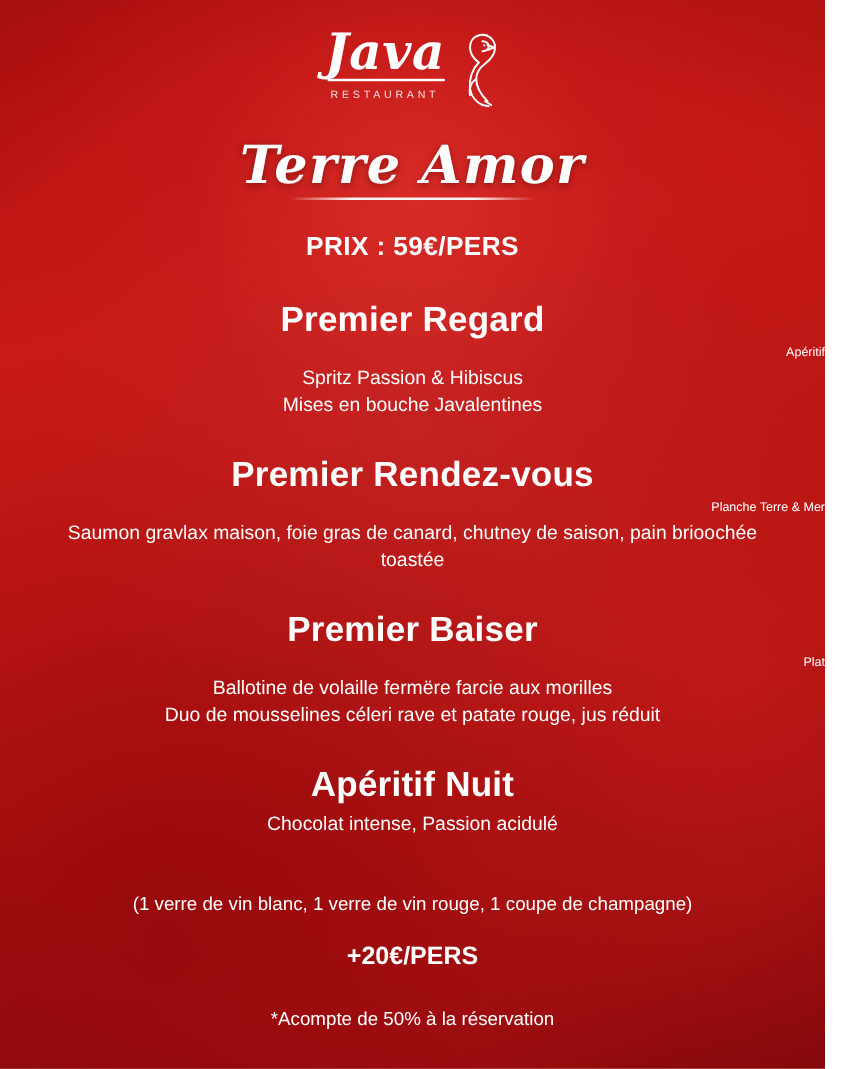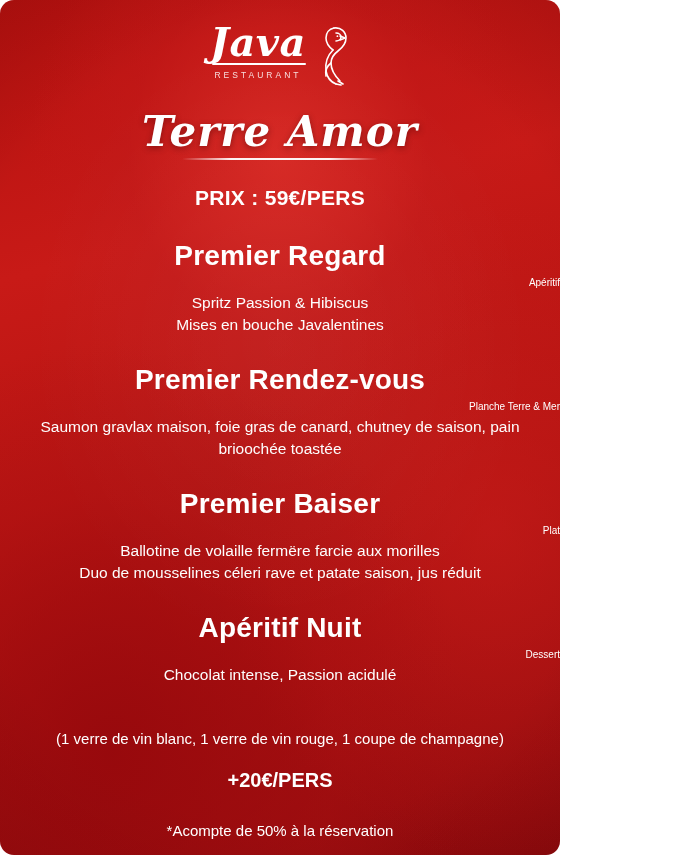--- a/index.html
+++ b/index.html
@@ -8,30 +8,29 @@
   }
   body {
     width: 684px;
     height: 855px;
     font-family: "Liberation Sans", sans-serif;
     color: #ffffff;
     overflow: hidden;
   }
   .poster {
     position: relative;
-    width: 560px;
+    width: 660px;
     height: 855px;
     background:
       radial-gradient(ellipse 60% 45% at 50% 18%, rgba(215,40,35,0.95) 0%, rgba(195,25,25,0.55) 45%, rgba(160,12,16,0.0) 75%),
       radial-gradient(ellipse 80% 60% at 20% 88%, rgba(150,8,12,0.85) 0%, rgba(170,15,18,0.35) 50%, rgba(170,15,18,0.0) 80%),
       radial-gradient(ellipse 70% 55% at 88% 62%, rgba(205,30,28,0.55) 0%, rgba(180,18,20,0.0) 70%),
       linear-gradient(165deg, #b5110f 0%, #c81a17 28%, #b01210 60%, #8e0a0d 100%);
     box-sizing: border-box;
     overflow: hidden;
-    border-radius: 14px;
   }
   .poster::after {
     content: "";
     position: absolute;
     inset: 0;
     background: radial-gradient(ellipse 75% 60% at 50% 40%, rgba(255,255,255,0.045) 0%, rgba(0,0,0,0.0) 60%),
                 radial-gradient(ellipse 110% 85% at 50% 50%, rgba(0,0,0,0.0) 55%, rgba(80,0,4,0.35) 100%);
     pointer-events: none;
   }
   .inner {
@@ -212,26 +211,25 @@
       <div class="course">
         <div class="course-name">Premier Rendez-vous</div>
         <div class="course-type">Planche Terre &amp; Mer</div>
         <div class="course-line">Saumon gravlax maison, foie gras de canard, chutney de saison, pain brioochée toastée</div>
       </div>
 
       <div class="course">
         <div class="course-name">Premier Baiser</div>
         <div class="course-type">Plat</div>
         <div class="course-line">Ballotine de volaille fermëre farcie aux morilles</div>
-        <div class="course-line">Duo de mousselines céleri rave et patate saison, jus réduit</div>
+        <div class="course-line">Duo de mousselines céleri rave et patate rouge, jus réduit</div>
       </div>
 
       <div class="course">
         <div class="course-name">Apéritif Nuit</div>
-        <div class="course-type">Dessert</div>
         <div class="course-line">Chocolat intense, Passion acidulé</div>
       </div>
 
     </div>
 
     
     <div class="addon">
       <div class="addon-detail">(1 verre de vin blanc, 1 verre de vin rouge, 1 coupe de champagne)</div>
       <div class="addon-price">+20€/PERS</div>
     </div>

